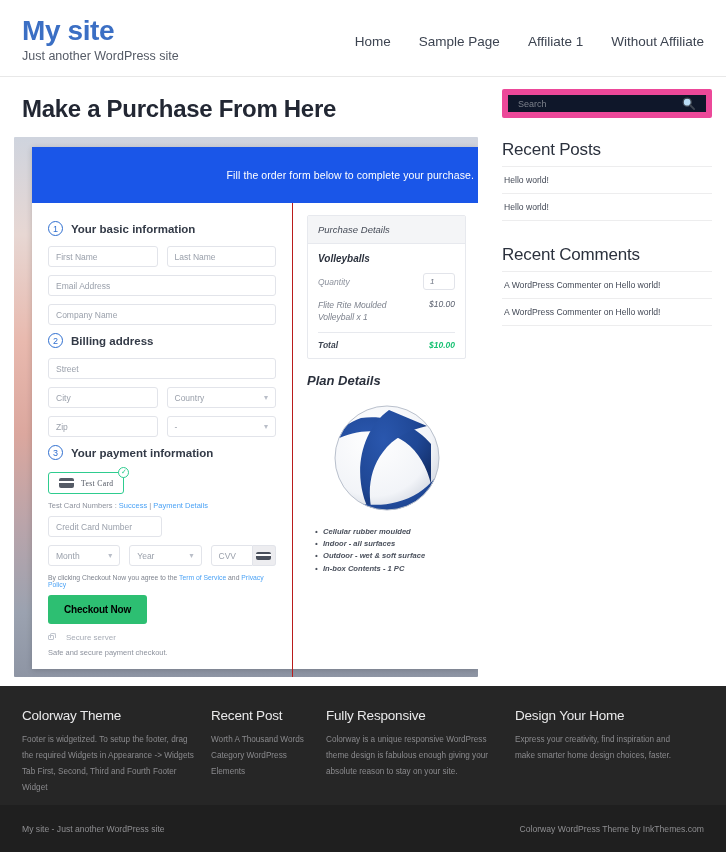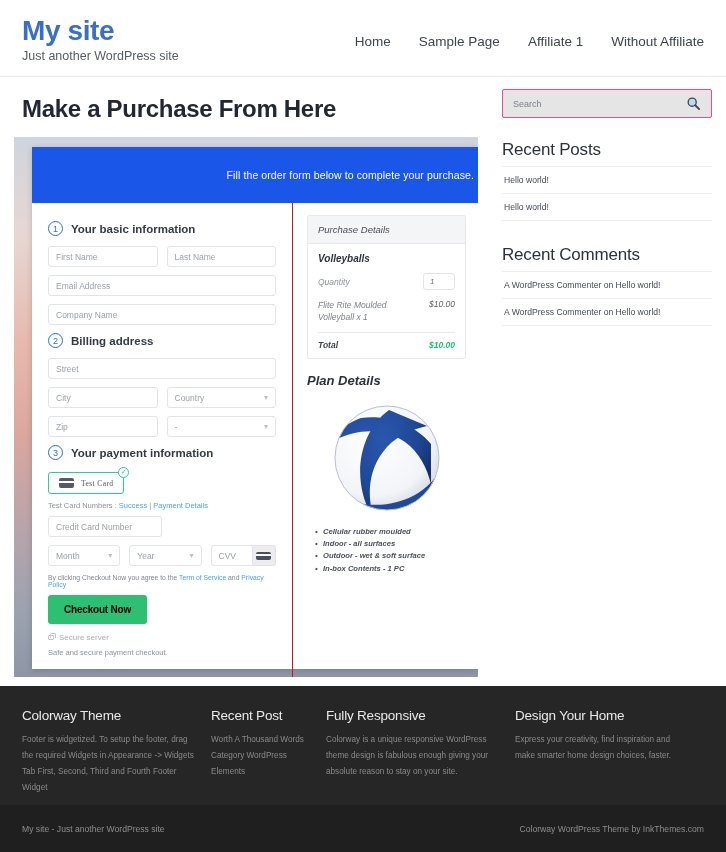--- a/index.html
+++ b/index.html
@@ -127,21 +127,21 @@
   .cvv-btn .card-glyph { width:11px; height:8px; background:#4a505c; }
 
   .terms { font-size:6.8px; color:#7f848f; margin:7px 0 7px 0; }
   .terms a { color:#4da3f5; text-decoration:none; }
   .checkout-btn {
     background:#2dbf72; color:#000000; font-size:10px; font-weight:bold;
     border:none; border-radius:3px; padding:9px 16px; cursor:pointer;
     display:block; letter-spacing:-0.2px;
   }
   .secure-row {
-    display:flex; align-items:center; gap:5px; margin:9px 0 6px 0;
+    display:flex; align-items:center; gap:12px; margin:9px 0 6px 0;
     font-size:8px; color:#a7acb6;
   }
   .lock {
     width:6px; height:5px; border:1px solid #bfc4cd; border-radius:1px;
     position:relative; flex:0 0 6px;
   }
   .lock:before {
     content:""; position:absolute; left:1px; top:-3px; width:4px; height:4px;
     border:1px solid #bfc4cd; border-bottom:none; border-radius:2px 2px 0 0;
   }
@@ -182,21 +182,21 @@
   .feat-list li {
     font-size:7.6px; color:#4a505c; font-weight:bold; line-height:1.62;
     position:relative; padding-left:8px;
   }
   .feat-list li:before {
     content:"•"; position:absolute; left:0; color:#4a505c;
   }
 
   
   .search-box {
-    background:#e5e5e5; border:1px solid #ec4899; border-radius:2px;
+    background:#0f172a; border:6px solid #ec4899; border-radius:2px;
     height:29px; display:flex; align-items:center; padding:0 10px;
     margin-bottom:22px;
   }
   .search-ph { font-size:9px; color:#7c818b; flex:1; }
   .widget-title {
     font-size:17px; color:#2b313d; margin:0 0 6px 0; letter-spacing:-0.2px;
   }
   .widget-list { list-style:none; margin:0 0 24px 0; padding:0; }
   .widget-list li {
     border-top:1px solid #ededee; padding:8px 2px;

